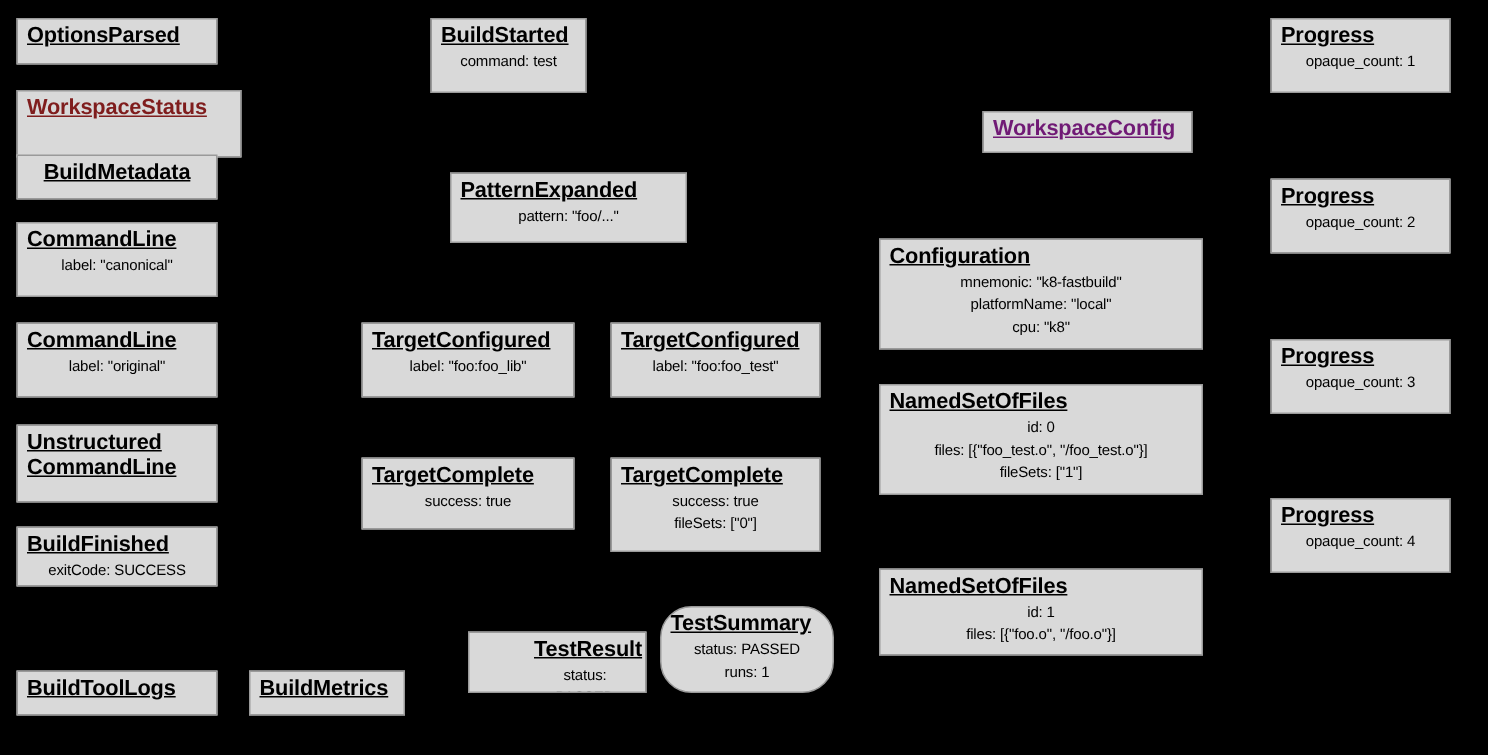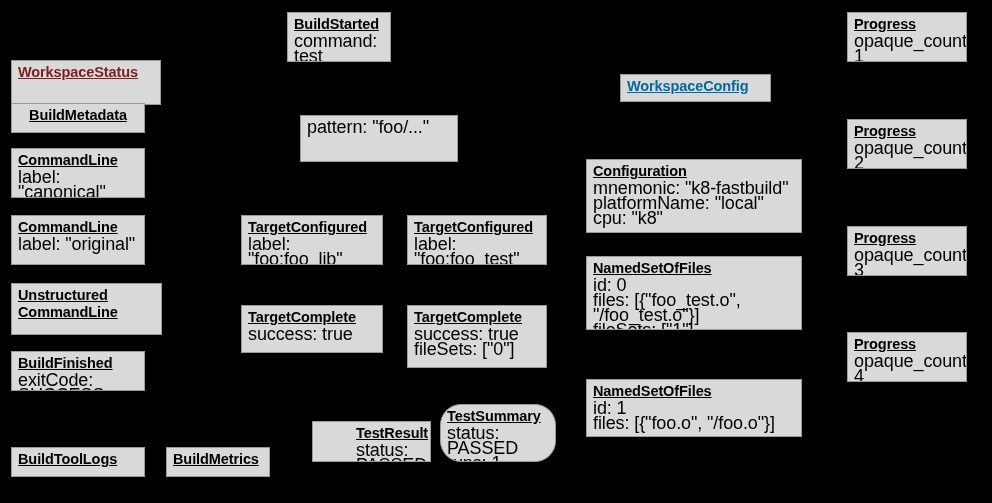--- a/index.html
+++ b/index.html
@@ -26,65 +26,70 @@
   }
   .node-title {
     font-size: 14.5px;
     font-weight: bold;
     line-height: 17px;
     text-decoration: underline;
     white-space: pre-line;
     letter-spacing: -0.1px;
   }
   .node-fields {
-    font-size: 18px;
+    font-size: 10px;
     line-height: 15px;
     white-space: pre-line;
     margin-top: 1px;
     letter-spacing: -0.1px;
+    text-align: center;
   }
   .node-fields:empty { display: none; }
 </style>
 </head>
 <body>
 
 <div id="canvas">
+    <div class="node" style="left: 11px; top: 12px; width: 134px; height: 31px; background: rgb(217, 217, 217); border-color: rgb(154, 154, 154); color: rgb(0, 0, 0);">
+      <div class="node-title">OptionsParsed</div>
+    </div>
     <div class="node" style="left: 11px; top: 60px; width: 150px; height: 45px; background: rgb(217, 217, 217); border-color: rgb(154, 154, 154); color: #7f1d1d;">
       <div class="node-title">WorkspaceStatus</div>
     </div>
     <div class="node" style="left: 11px; top: 103px; width: 134px; height: 30px; background: rgb(217, 217, 217); border-color: rgb(154, 154, 154); color: rgb(0, 0, 0); text-align: center;">
       <div class="node-title">BuildMetadata</div>
     </div>
     <div class="node" style="left: 11px; top: 148px; width: 134px; height: 50px; background: rgb(217, 217, 217); border-color: rgb(154, 154, 154); color: rgb(0, 0, 0);">
       <div class="node-title">CommandLine</div>
       <div class="node-fields">label: "canonical"</div>
     </div>
     <div class="node" style="left: 11px; top: 215px; width: 134px; height: 50px; background: rgb(217, 217, 217); border-color: rgb(154, 154, 154); color: rgb(0, 0, 0);">
       <div class="node-title">CommandLine</div>
       <div class="node-fields">label: "original"</div>
     </div>
-    <div class="node" style="left: 11px; top: 283px; width: 151px; height: 52px; background: rgb(217, 217, 217); border-color: rgb(154, 154, 154); color: rgb(0, 0, 0);">
+    <div class="node" style="left: 11px; top: 283px; width: 134px; height: 52px; background: rgb(217, 217, 217); border-color: rgb(154, 154, 154); color: rgb(0, 0, 0);">
       <div class="node-title">Unstructured
 CommandLine</div>
     </div>
     <div class="node" style="left: 11px; top: 351px; width: 134px; height: 40px; background: rgb(217, 217, 217); border-color: rgb(154, 154, 154); color: rgb(0, 0, 0);">
       <div class="node-title">BuildFinished</div>
       <div class="node-fields">exitCode: SUCCESS</div>
     </div>
     <div class="node" style="left: 11px; top: 447px; width: 134px; height: 30px; background: rgb(217, 217, 217); border-color: rgb(154, 154, 154); color: rgb(0, 0, 0);">
       <div class="node-title">BuildToolLogs</div>
     </div>
     <div class="node" style="left: 166px; top: 447px; width: 104px; height: 30px; background: rgb(217, 217, 217); border-color: rgb(154, 154, 154); color: rgb(0, 0, 0);">
       <div class="node-title">BuildMetrics</div>
     </div>
     <div class="node" style="left: 287px; top: 12px; width: 104px; height: 50px; background: rgb(217, 217, 217); border-color: rgb(154, 154, 154); color: rgb(0, 0, 0);">
       <div class="node-title">BuildStarted</div>
       <div class="node-fields">command: test</div>
     </div>
     <div class="node" style="left: 300px; top: 115px; width: 158px; height: 47px; background: rgb(217, 217, 217); border-color: rgb(154, 154, 154); color: rgb(0, 0, 0);">
+      <div class="node-title">PatternExpanded</div>
       <div class="node-fields">pattern: "foo/..."</div>
     </div>
     <div class="node" style="left: 241px; top: 215px; width: 142px; height: 50px; background: rgb(217, 217, 217); border-color: rgb(154, 154, 154); color: rgb(0, 0, 0);">
       <div class="node-title">TargetConfigured</div>
       <div class="node-fields">label: "foo:foo_lib"</div>
     </div>
     <div class="node" style="left: 407px; top: 215px; width: 140px; height: 50px; background: rgb(217, 217, 217); border-color: rgb(154, 154, 154); color: rgb(0, 0, 0);">
       <div class="node-title">TargetConfigured</div>
       <div class="node-fields">label: "foo:foo_test"</div>
     </div>
@@ -99,21 +104,21 @@
     </div>
     <div class="node" style="left: 312px; top: 421px; width: 119px; height: 41px; background: rgb(217, 217, 217); border-color: rgb(154, 154, 154); color: rgb(0, 0, 0); padding-left: 43px;">
       <div class="node-title">TestResult</div>
       <div class="node-fields">status: PASSED</div>
     </div>
     <div class="node" style="left: 440px; top: 404px; width: 116px; height: 58px; background: rgb(217, 217, 217); border-color: rgb(154, 154, 154); color: rgb(0, 0, 0); border-radius: 21px;">
       <div class="node-title">TestSummary</div>
       <div class="node-fields">status: PASSED
 runs: 1</div>
     </div>
-    <div class="node" style="left: 620px; top: 74px; width: 151px; height: 28px; background: rgb(217, 217, 217); border-color: rgb(154, 154, 154); color: #0369a1;">
+    <div class="node" style="left: 655px; top: 74px; width: 140px; height: 28px; background: rgb(217, 217, 217); border-color: rgb(154, 154, 154); color: #701a75;">
       <div class="node-title">WorkspaceConfig</div>
     </div>
     <div class="node" style="left: 586px; top: 159px; width: 216px; height: 74px; background: rgb(217, 217, 217); border-color: rgb(154, 154, 154); color: rgb(0, 0, 0);">
       <div class="node-title">Configuration</div>
       <div class="node-fields">mnemonic: "k8-fastbuild"
 platformName: "local"
 cpu: "k8"</div>
     </div>
     <div class="node" style="left: 586px; top: 256px; width: 216px; height: 74px; background: rgb(217, 217, 217); border-color: rgb(154, 154, 154); color: rgb(0, 0, 0);">
       <div class="node-title">NamedSetOfFiles</div>

